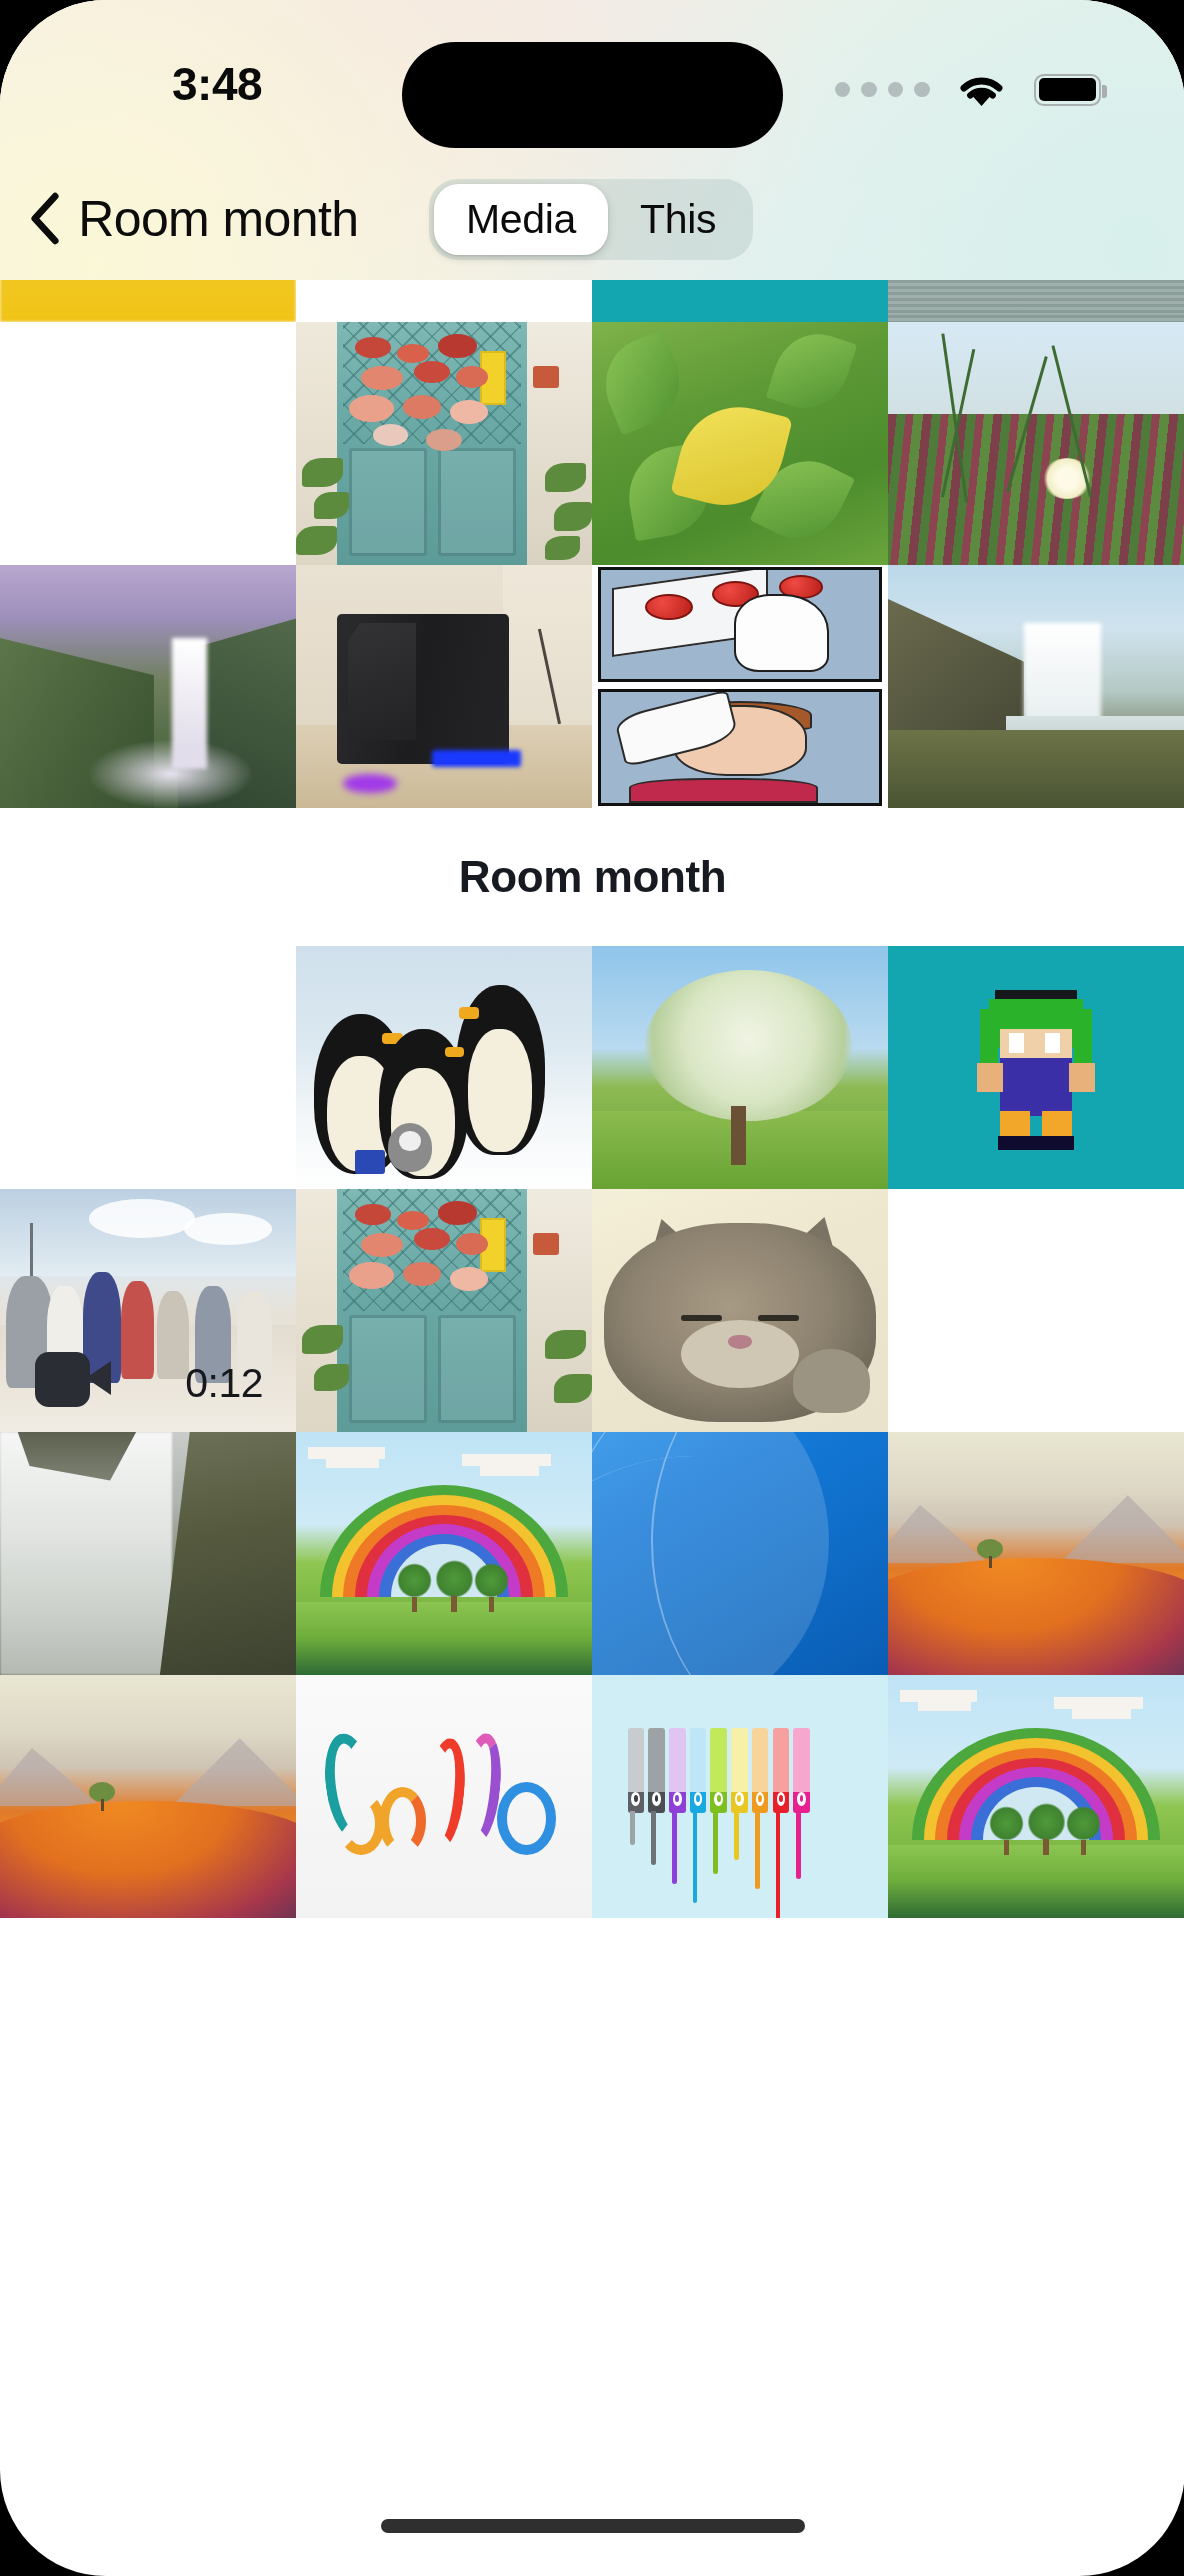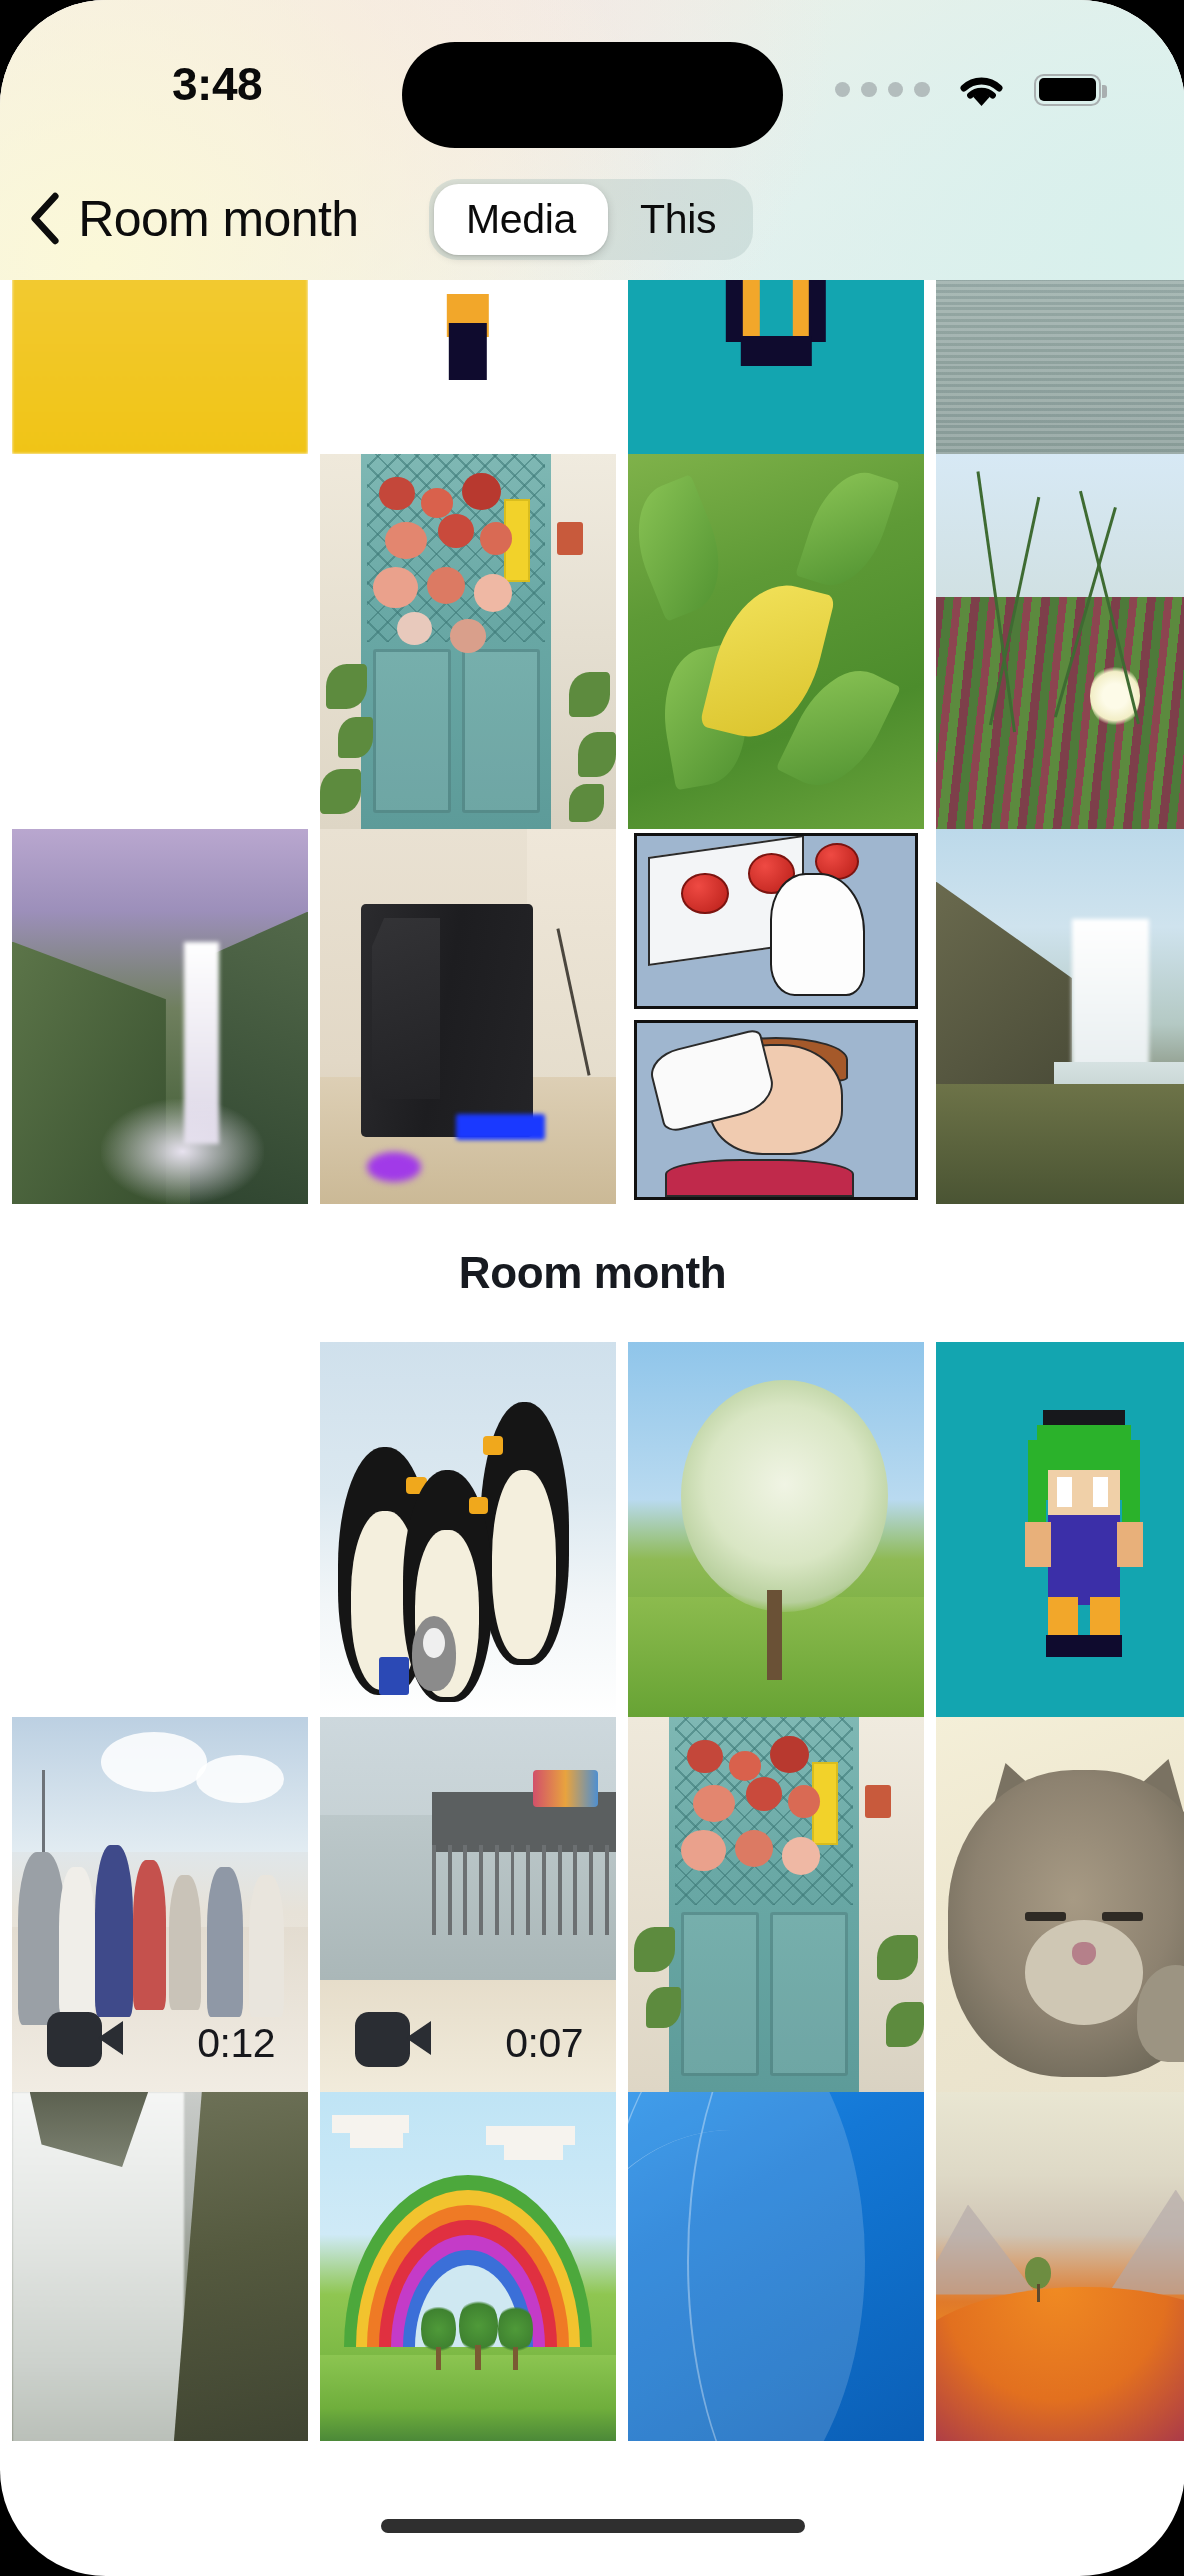--- a/index.html
+++ b/index.html
@@ -103,25 +103,24 @@
   }
 
   
   .content {
     position:absolute; left:0; top:280px; width:1185px; height:2161px;
     background:#fff; overflow:hidden;
   }
 
   .grid-row { display:flex; width:1185px; }
   .cell {
-    width:296px; height:375px;
+    width:296px; height:243px;
     position:relative; overflow:hidden;
     background:#fff;
     flex:0 0 296px;
-    margin-left:12px;
   }
   .cell.empty { background:#fff; }
   .thumb { position:absolute; inset:0; }
 
   
   .section-head {
     height:138px; display:flex; align-items:center; justify-content:center;
     background:#fff;
   }
   .section-head span {
@@ -782,34 +781,20 @@
           <div class="person" style="left:66%;top:40%;width:12%;height:40%;background:#8f98a6;"></div>
           <div class="person" style="left:80%;top:42%;width:12%;height:38%;background:#e9e5dd;"></div>
         </div>
         <div class="vid-icon">
           <div class="body"></div>
             <div class="lens"></div>
         </div>
         <div class="vid-dur">0:12</div>
       </div>
 
-      <div class="cell">
-        <div class="thumb art-pier">
-          <div class="sea"></div>
-          <div class="pierdeck"></div>
-          <div class="legs"></div>
-          <div class="rides"></div>
-          <div class="beach"></div>
-        </div>
-        <div class="vid-icon">
-          <div class="body"></div>
-            <div class="lens"></div>
-        </div>
-        <div class="vid-dur">0:07</div>
-      </div>
 
       <div class="cell">
         <div class="thumb art-door">
           <div class="wall-l"></div>
             <div class="wall-r"></div>
           <div class="door"></div>
             <div class="grille"></div>
           <div class="sign"></div>
             <div class="num"></div>
           <div class="fl" style="left:20%;top:6%;width:12%;height:9%;background:#c4473a;"></div>

